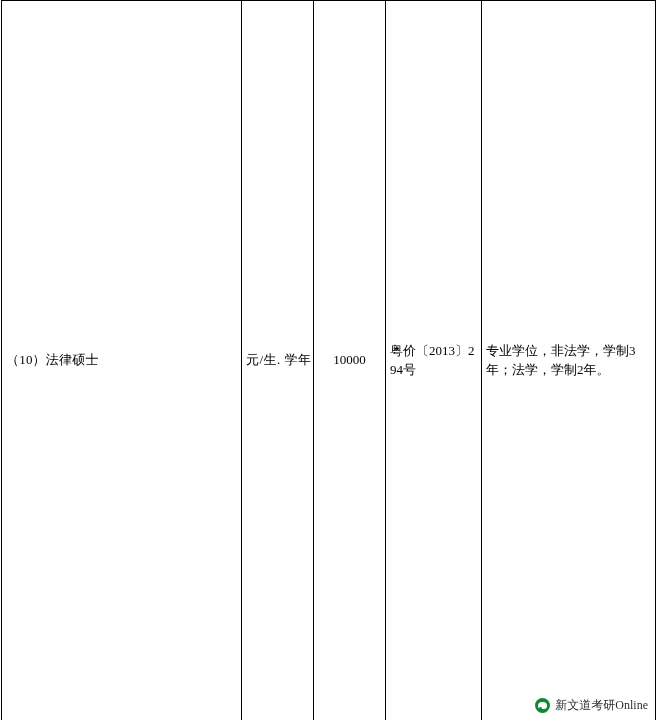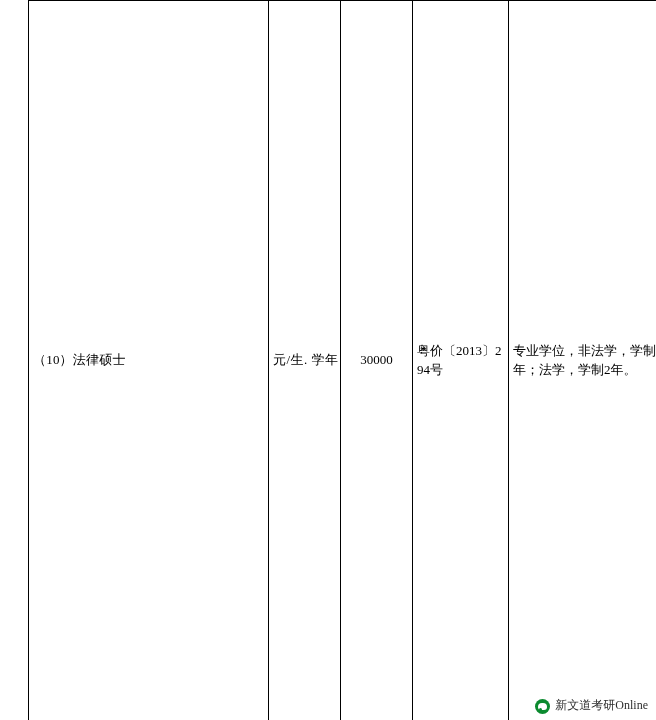--- a/index.html
+++ b/index.html
@@ -13,21 +13,20 @@
     font-family: "Liberation Serif", "DejaVu Serif", serif;
     color: #000000;
     overflow: hidden;
     position: relative;
   }
   .doc {
     width: 656px;
     height: 720px;
     position: relative;
     box-sizing: border-box;
-    padding-left: 27px;
   }
   table.fee-table {
     border-collapse: collapse;
     width: 654px;
     margin-left: 1px;
     table-layout: fixed;
   }
   table.fee-table td {
     border: 1px solid #000000;
     font-size: 13px;
@@ -62,21 +61,21 @@
   td.note {
     text-align: left;
     padding-left: 5px;
     line-height: 1.5;
   }
   .watermark {
     position: absolute;
     right: 8px;
     bottom: 6px;
     display: flex;
-    align-items: flex-end;
+    align-items: center;
     gap: 5px;
     font-size: 12px;
     color: #2e2e2e;
     background: rgba(255,255,255,0.0);
   }
   .wm-logo {
     width: 15px;
     height: 15px;
     border-radius: 50%;
     background: #0b8a2f;
@@ -118,21 +117,21 @@
       <col class="c-unit">
       <col class="c-fee">
       <col class="c-doc">
       <col class="c-note">
     </colgroup>
     <tbody>
 
       <tr style="height:38px;">
         <td class="name">（10）法律硕士</td>
         <td class="unit">元/生. 学年</td>
-        <td class="fee">30000</td>
+        <td class="fee">10000</td>
         <td class="doc">粤价〔2013〕294号</td>
         <td class="note">专业学位，非法学，学制3年；法学，学制2年。</td>
       </tr>
 
     </tbody>
   </table>
 
   <div class="watermark">
     <span class="wm-logo"></span>
     <span class="wm-text">新文道考研Online</span>

